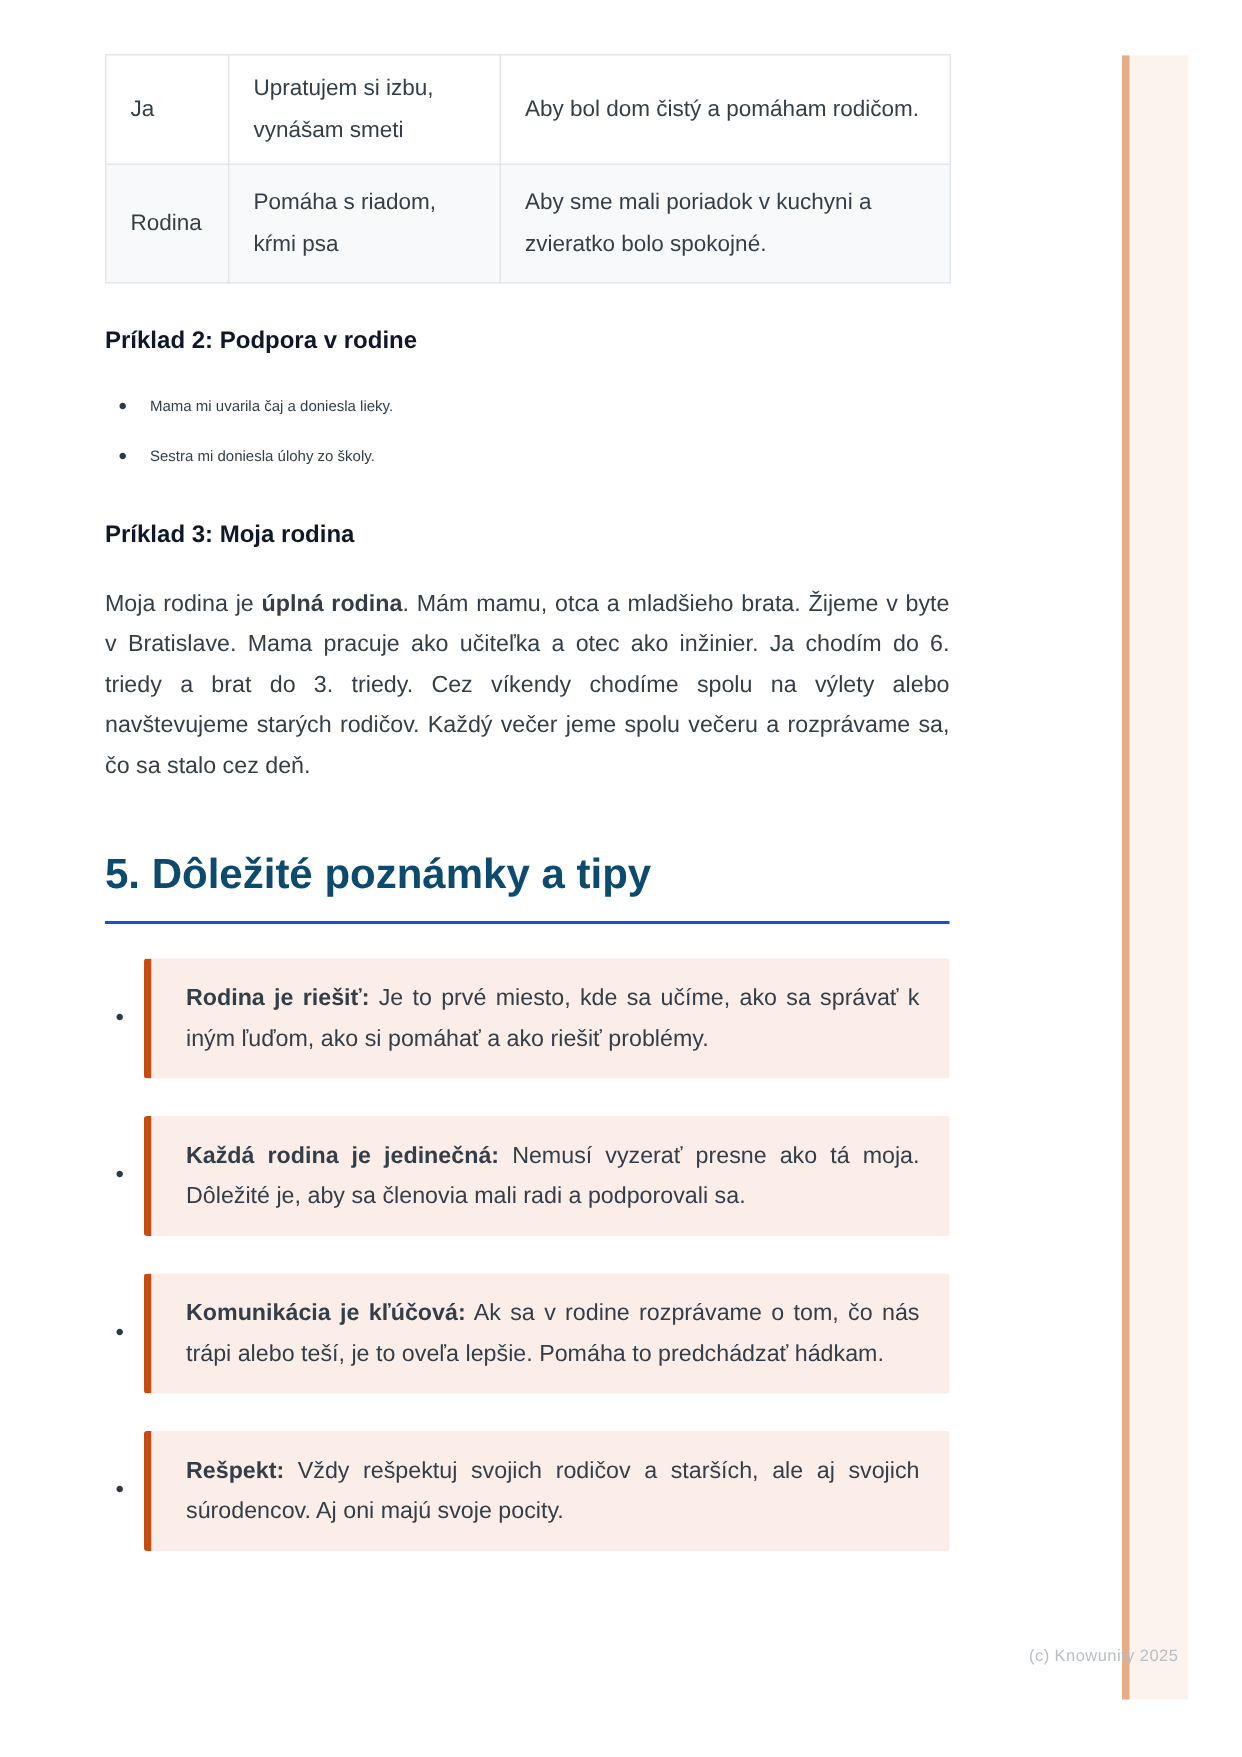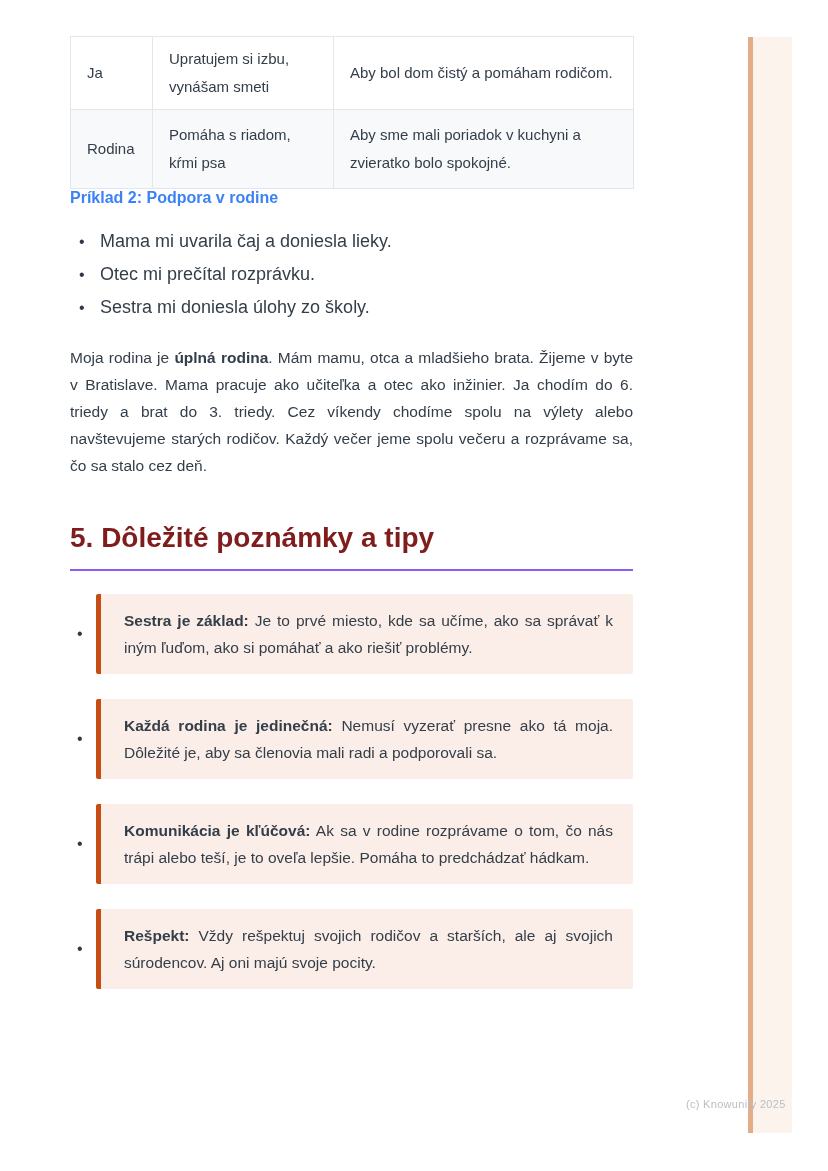--- a/index.html
+++ b/index.html
@@ -29,40 +29,40 @@
     font-size: 15px; line-height: 28px; color: #333e49;
     table-layout: fixed;
   }
   table.cut-table td { border: 1px solid #e3e6ea; padding: 8px 18px 8px 16px; vertical-align: middle; }
   table.cut-table tr.row-odd  { height: 68px; background: #ffffff; }
   table.cut-table tr.row-even { height: 79px; background: #f8f9fb; }
   td.col-member   { width: 82px;  }
   td.col-activity { width: 181px; margin-left: 12px; }
   td.col-reason   { width: 300px; }
 
-  h3.sub-heading { font-size: 16px; font-weight: 700; color: #3b82f6; }
+  h3.sub-heading { font-size: 16px; font-weight: 700; color: #0f172a; margin-top: 30px; }
   p.body-text { font-size: 15.5px; line-height: 27px; margin-top: 23px; }
   p.justified { text-align: justify; }
   .bold-inline { font-weight: 700; }
 
   ul.plain-list { list-style: none; margin-top: 21px; }
   ul.plain-list li {
     position: relative; padding-left: 30px;
-    font-size: 18px; line-height: 27px; margin-bottom: 6px;
+    font-size: 10px; line-height: 27px; margin-bottom: 6px;
   }
   ul.plain-list li::before {
     content: "\2022"; position: absolute; left: 9px; top: 0;
     font-size: 16px; color: #2e3947;
   }
 
   h2.section-orange {
     margin-top: 43px;
-    font-size: 28px; font-weight: 700; color: #7f1d1d;
+    font-size: 28px; font-weight: 700; color: #0c4a6e;
     padding-bottom: 15px;
-    border-bottom: 2px solid #8b5cf6;
+    border-bottom: 2px solid #1d4ed8;
   }
 
   .callouts { margin-top: 23px; }
   .callout-item { display: flex; align-items: center; margin-bottom: 25px; }
   .callout-marker {
     width: 26px; flex: 0 0 26px;
     font-size: 16px; color: #2e3947; padding-left: 7px;
   }
   .callout-card {
     flex: 1; min-height: 80px;
@@ -103,34 +103,34 @@
           <td class="col-reason">Aby sme mali poriadok v kuchyni a zvieratko bolo spokojné.</td>
         </tr>
       </tbody>
     </table>
 
     <h3 class="sub-heading">Príklad 2: Podpora v rodine</h3>
 
 
     <ul class="plain-list">
       <li>Mama mi uvarila čaj a doniesla lieky.</li>
-      <li>Otec mi prečítal rozprávku.</li>
       <li>Sestra mi doniesla úlohy zo školy.</li>
     </ul>
 
+    <h3 class="sub-heading">Príklad 3: Moja rodina</h3>
 
     <p class="body-text justified"><span>Moja rodina je </span><span class="bold-inline">úplná rodina</span><span>. Mám mamu, otca a mladšieho brata. Žijeme v byte v Bratislave. Mama pracuje ako učiteľka a otec ako inžinier. Ja chodím do 6. triedy a brat do 3. triedy. Cez víkendy chodíme spolu na výlety alebo navštevujeme starých rodičov. Každý večer jeme spolu večeru a rozprávame sa, čo sa stalo cez deň.</span></p>
 
     <h2 class="section-orange">5. Dôležité poznámky a tipy</h2>
 
     <div class="callouts">
 
       <div class="callout-item">
         <div class="callout-marker">•</div>
-        <div class="callout-card"><span class="lead">Sestra je základ:</span><span> Je to prvé miesto, kde sa učíme, ako sa správať k iným ľuďom, ako si pomáhať a ako riešiť problémy.</span></div>
+        <div class="callout-card"><span class="lead">Rodina je riešiť:</span><span> Je to prvé miesto, kde sa učíme, ako sa správať k iným ľuďom, ako si pomáhať a ako riešiť problémy.</span></div>
       </div>
 
       <div class="callout-item">
         <div class="callout-marker">•</div>
         <div class="callout-card"><span class="lead">Každá rodina je jedinečná:</span><span> Nemusí vyzerať presne ako tá moja. Dôležité je, aby sa členovia mali radi a podporovali sa.</span></div>
       </div>
 
       <div class="callout-item">
         <div class="callout-marker">•</div>
         <div class="callout-card"><span class="lead">Komunikácia je kľúčová:</span><span> Ak sa v rodine rozprávame o tom, čo nás trápi alebo teší, je to oveľa lepšie. Pomáha to predchádzať hádkam.</span></div>

